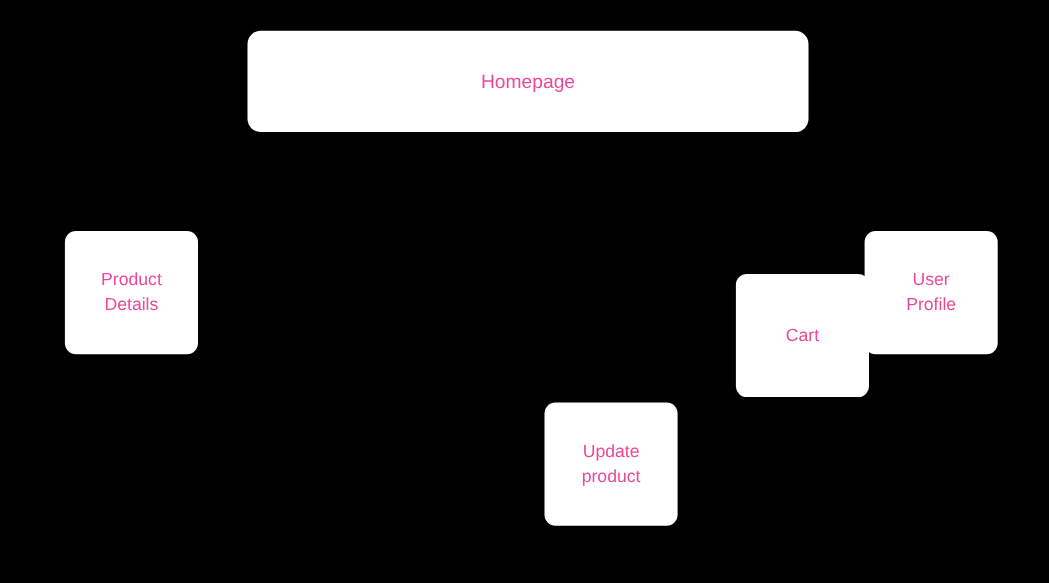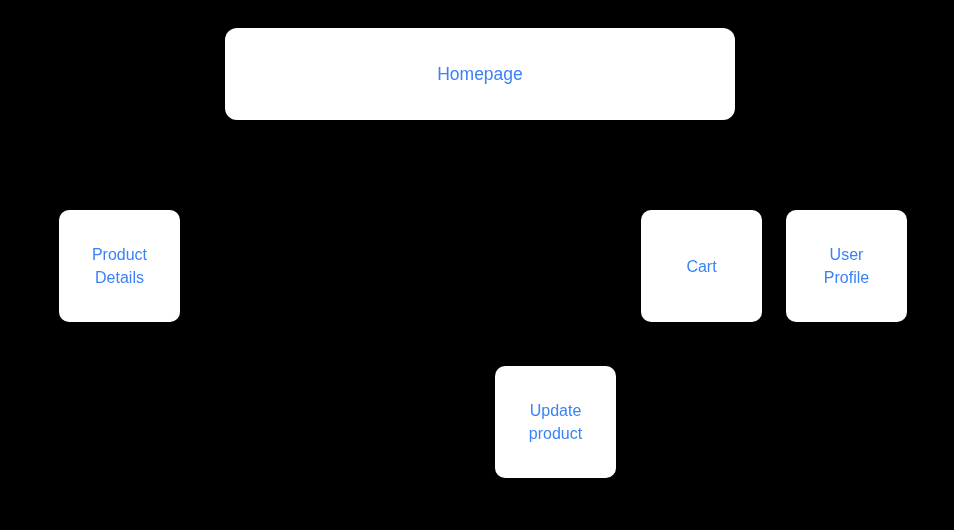--- a/index.html
+++ b/index.html
@@ -16,21 +16,21 @@
     position: relative;
     width: 954px;
     height: 530px;
     background: #000000;
     overflow: hidden;
   }
   .node {
     position: absolute;
     box-sizing: border-box;
     background: #ffffff;
-    color: #3b82f6;
+    color: #ec4899;
     display: flex;
     align-items: center;
     justify-content: center;
     text-align: center;
     line-height: 23px;
     white-space: pre-line;
     padding: 2px 6px;
     overflow: hidden;
   }
   .node-root {
@@ -53,21 +53,21 @@
     top: 366px;
     width: 121px;
     height: 112px;
     border-radius: 10px;
     font-size: 16px;
   }
   .col-0 { left: 59px; }
   .col-1 { left: 205px; }
   .col-2 { left: 350px; }
   .col-3 { left: 495px; }
-  .col-4 { left: 641px; }
+  .col-4 { left: 669px; margin-top: 39px; }
   .col-5 { left: 786px; }
 </style>
 </head>
 <body>
 
 <div id="canvas">
 
   <div class="node node-root">Homepage</div>
 
   <div class="node node-lvl2 col-0">Product

